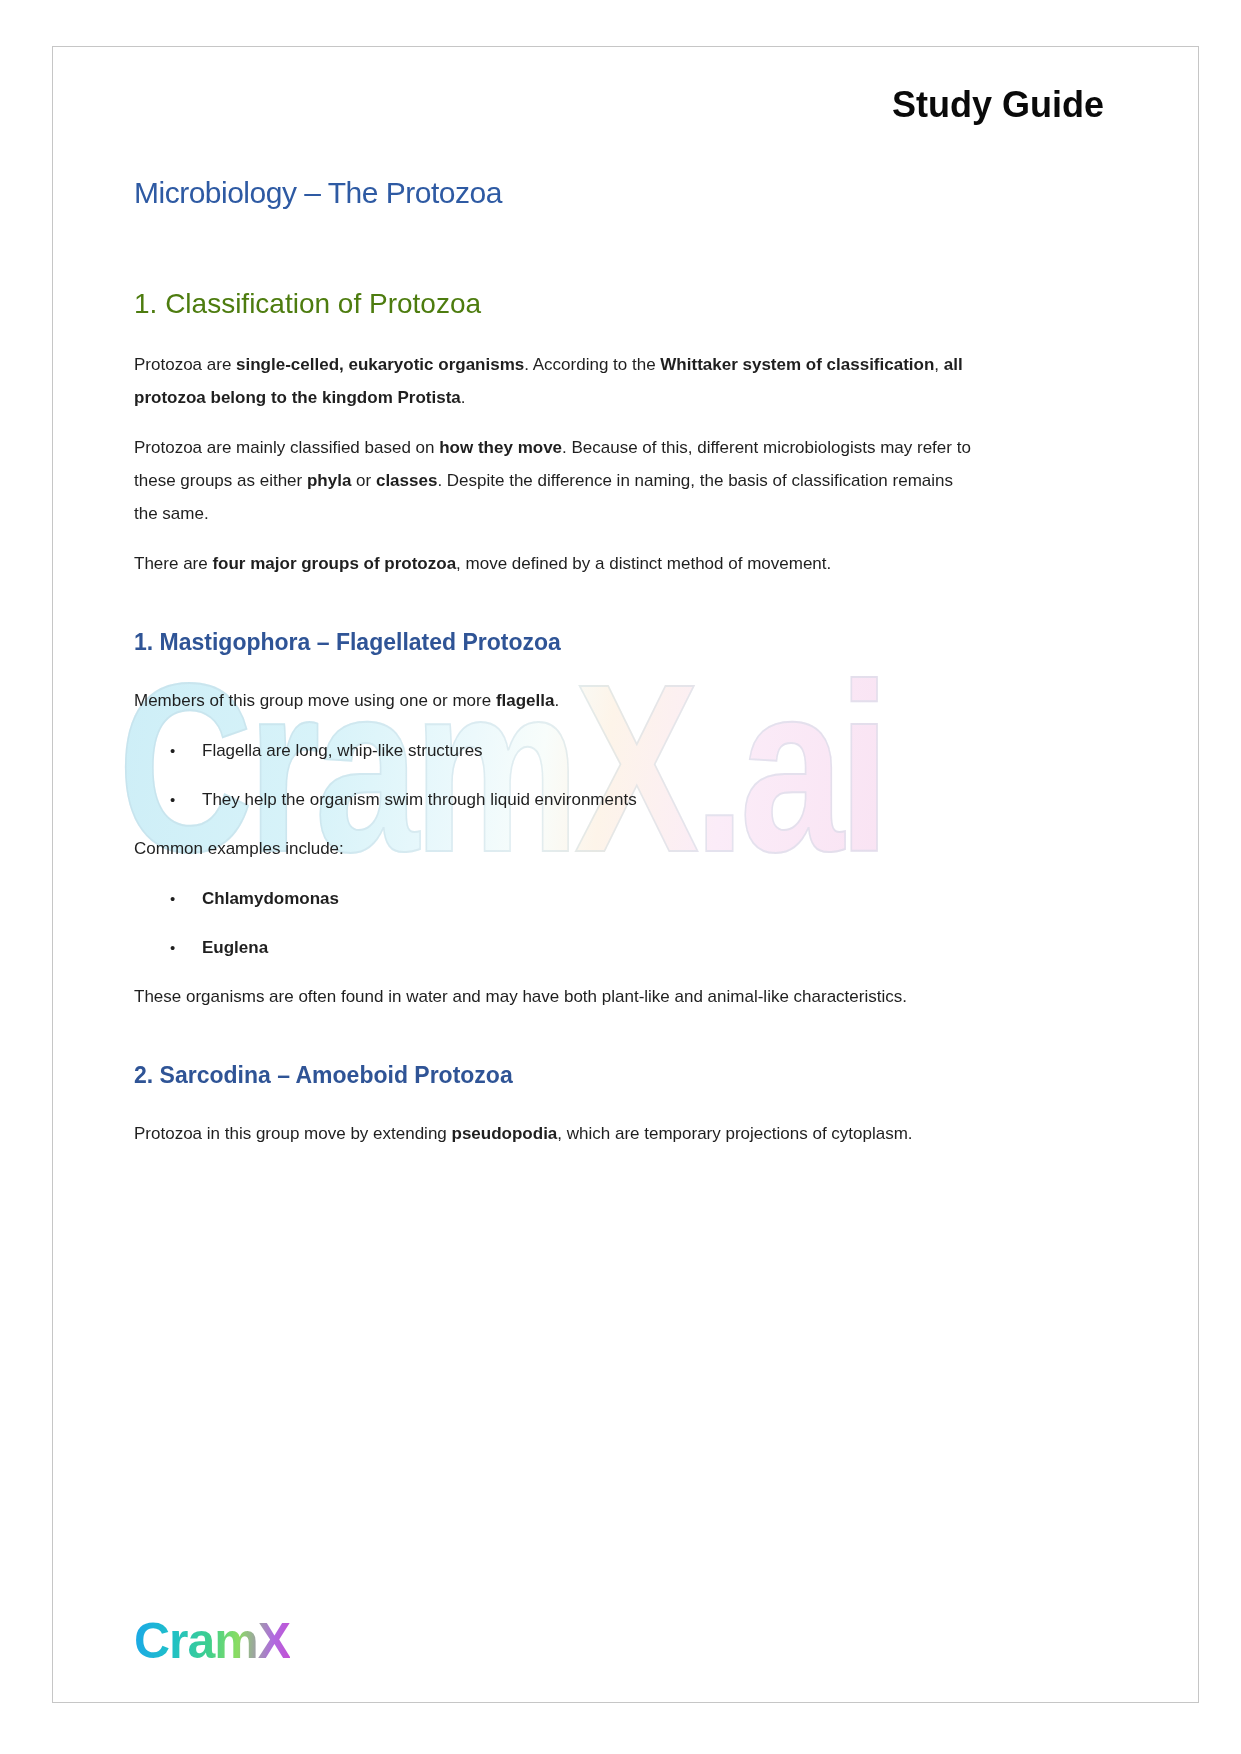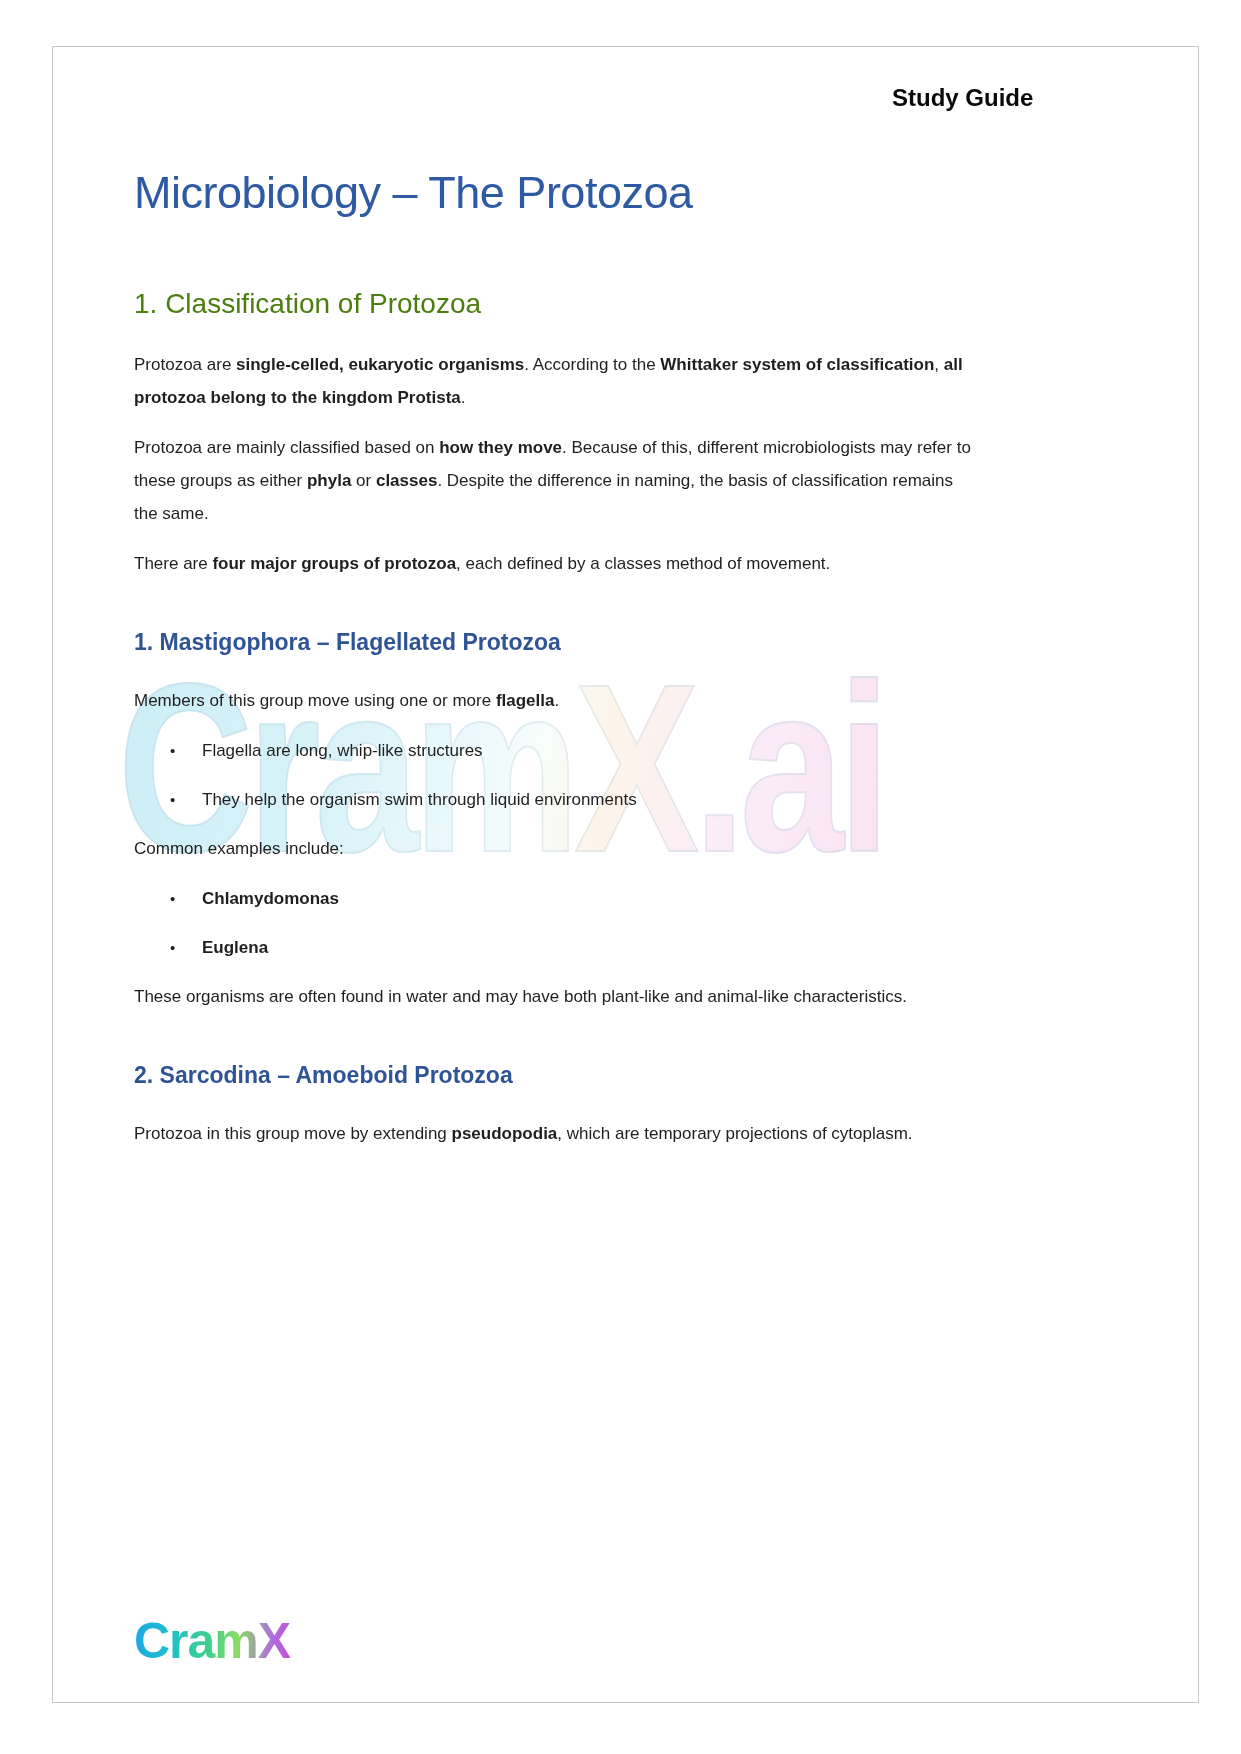--- a/index.html
+++ b/index.html
@@ -18,21 +18,21 @@
     top: 46px;
     width: 1145px;
     height: 1655px;
     border: 1px solid #c6c6c6;
     z-index: 0;
   }
   .study-guide {
     position: absolute;
     left: 892px;
     top: 84px;
-    font-size: 24px;
+    font-size: 36px;
     font-weight: bold;
     color: #0a0a0a;
     z-index: 2;
     white-space: nowrap;
   }
   .watermark {
     position: absolute;
     left: 118px;
     top: 648px;
     z-index: 1;
@@ -52,21 +52,21 @@
     -webkit-text-stroke: 2px rgba(185, 210, 220, 0.35);
   }
   .content {
     position: absolute;
     left: 134px;
     top: 170px;
     width: 845px;
     z-index: 2;
   }
   .doc-title {
-    font-size: 45px;
+    font-size: 30px;
     font-weight: normal;
     letter-spacing: -0.5px;
     color: #2e5aa3;
     margin: 0 0 70px 0;
     line-height: 46px;
   }
   .h2 {
     font-size: 28px;
     font-weight: normal;
     color: #4d7c0f;
@@ -132,21 +132,21 @@
   <div class="study-guide">Study Guide</div>
 
   <div class="watermark">CramX.ai</div>
 
   <div class="content">
     <div class="doc-title">Microbiology – The Protozoa</div>
     <div id="doc-body">
         <div class="h2">1. Classification of Protozoa</div>
         <p><span class="">Protozoa are </span><span class="bold">single-celled, eukaryotic organisms</span><span class="">. According to the </span><span class="bold">Whittaker system of classification</span><span class="">, </span><span class="bold">all protozoa belong to the kingdom Protista</span><span class="">.</span></p>
         <p><span class="">Protozoa are mainly classified based on </span><span class="bold">how they move</span><span class="">. Because of this, different microbiologists may refer to these groups as either </span><span class="bold">phyla</span><span class=""> or </span><span class="bold">classes</span><span class="">. Despite the difference in naming, the basis of classification remains the same.</span></p>
-        <p><span class="">There are </span><span class="bold">four major groups of protozoa</span><span class="">, each defined by a classes method of movement.</span></p>
+        <p><span class="">There are </span><span class="bold">four major groups of protozoa</span><span class="">, move defined by a distinct method of movement.</span></p>
         <div class="h3">1. Mastigophora – Flagellated Protozoa</div>
         <p><span class="">Members of this group move using one or more </span><span class="bold">flagella</span><span class="">.</span></p>
         <ul>
           <li><span class="">Flagella are long, whip-like structures</span></li>
           <li><span class="">They help the organism swim through liquid environments</span></li>
         </ul>
         <p><span class="">Common examples include:</span></p>
         <ul>
           <li><span class="bold">Chlamydomonas</span></li>
           <li><span class="bold">Euglena</span></li>

